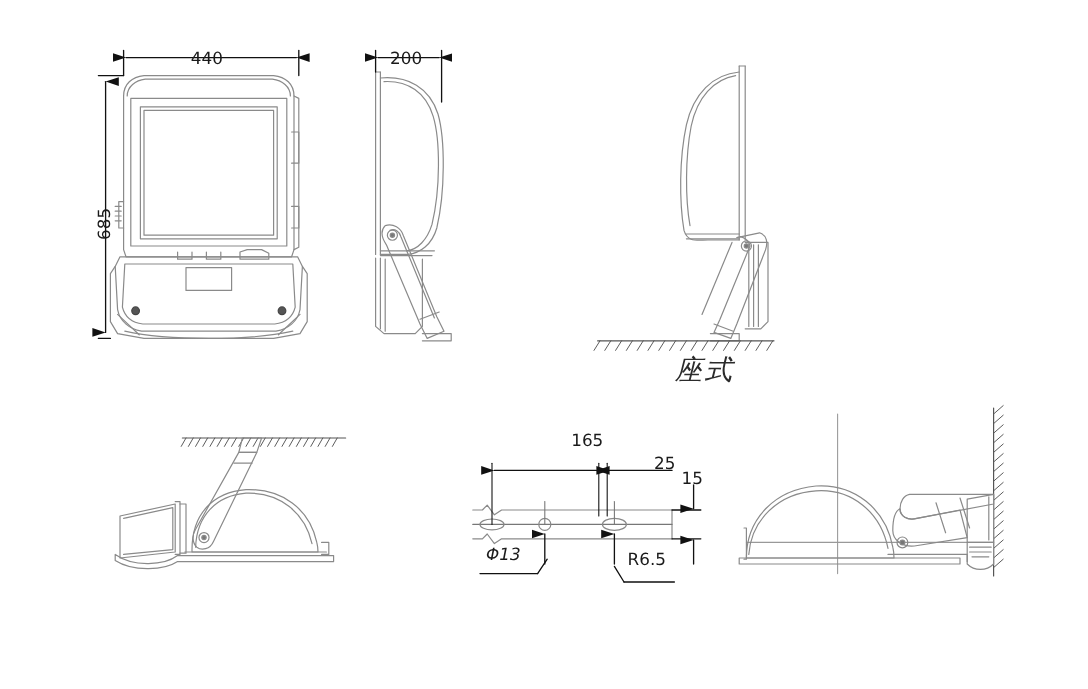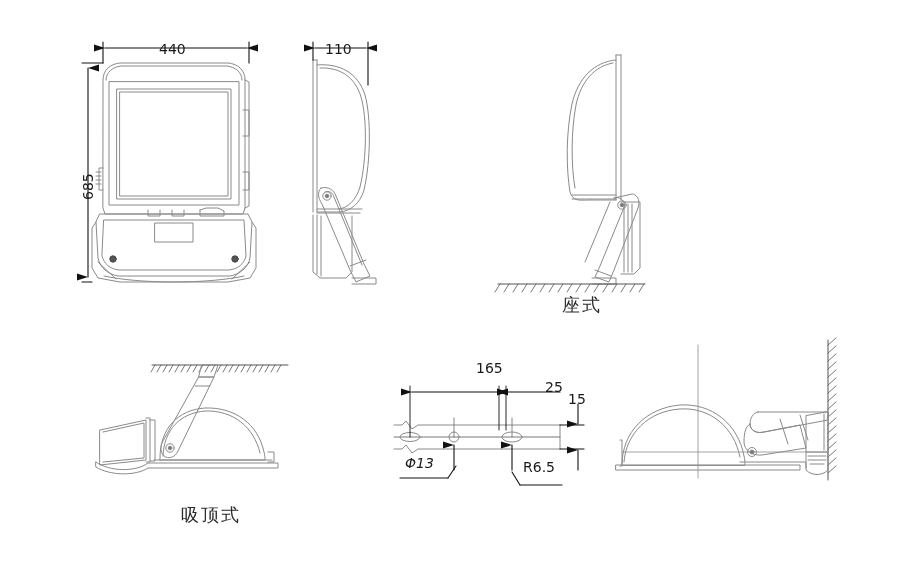--- a/index.html
+++ b/index.html
@@ -21,21 +21,22 @@
     height: 517px;
   }
   .cap {
     position: absolute;
     font-family: "DejaVu Sans", "Liberation Sans", sans-serif;
     color: #2b2b2b;
     white-space: nowrap;
     letter-spacing: 2px;
   }
   .caption-main {
-    font-size: 18px;
+    font-size: 23px;
+    font-style: italic;
   }
   .dimtext {
     position: absolute;
     font-size: 14px;
     color: #1a1a1a;
     font-family: "DejaVu Sans", "Liberation Sans", sans-serif;
     white-space: nowrap;
   }
   .dimtext.vert {
     transform: rotate(-90deg);
@@ -345,25 +346,24 @@
 
     </g>
   </svg>
 
   
 
   <div class="dimtext" style="left:159px; top:41px;">440</div>
 
   <div class="dimtext vert" style="left:80px; top:200px;">685</div>
 
-  <div class="dimtext" style="left:325px; top:41px;">110</div>
+  <div class="dimtext" style="left:325px; top:41px;">200</div>
 
   <div class="cap caption-main" style="left:562px; top:293px;">座式</div>
 
-  <div class="cap caption-main" style="left:181px; top:503px;">吸顶式</div>
 
 
   <div class="dimtext" style="left:440px; top:360px;margin-left:36px;">165</div>
 
   <div class="dimtext" style="left:545px; top:379px;">25</div>
 
   <div class="dimtext" style="left:568px; top:391px;">15</div>
 
   <div class="dimtext" style="left:405px; top:455px;font-style:italic;">Φ13</div>
 

